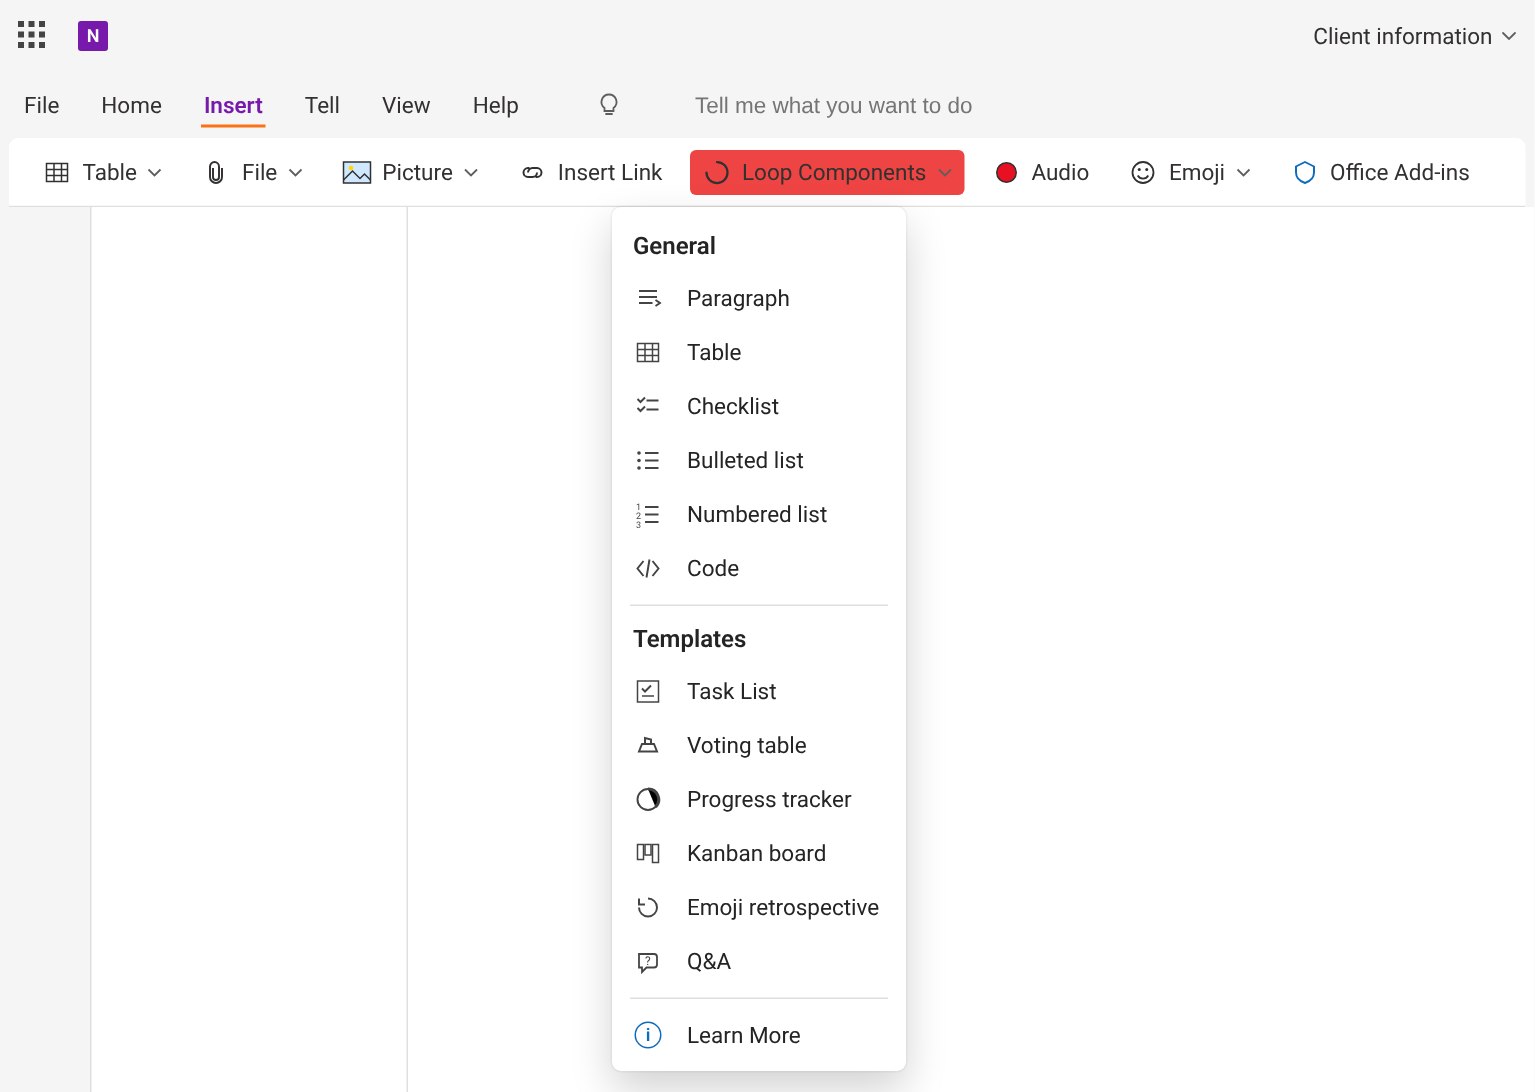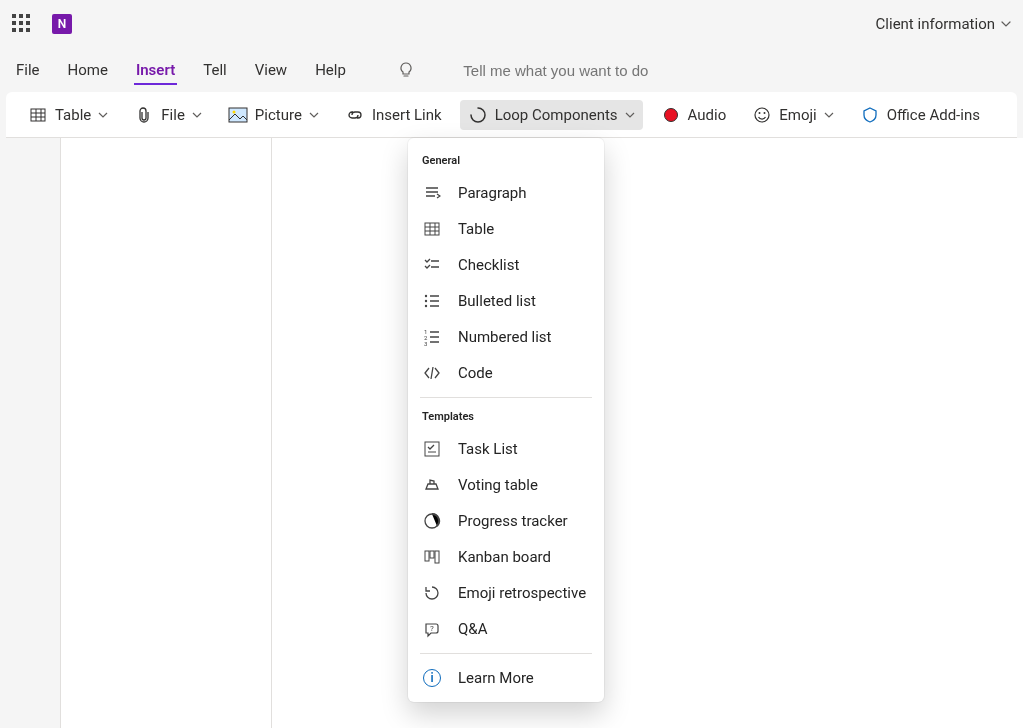--- a/index.html
+++ b/index.html
@@ -60,21 +60,21 @@
   }
   .menu-item {
     font-size: 15px;
     color: #323130;
     padding: 6px 2px;
     cursor: pointer;
   }
   .menu-item.active {
     font-weight: 600;
     color: #7719aa;
-    border-bottom: 2px solid #6d28d9;
+    border-bottom: 2px solid #f97316;
     padding-bottom: 4px;
   }
   .tellme {
     display: flex;
     align-items: center;
     gap: 10px;
     margin-left: 24px;
   }
   .tellme input {
     border: none;
@@ -100,21 +100,21 @@
     display: inline-flex;
     align-items: center;
     gap: 7px;
     padding: 5px 8px;
     border-radius: 4px;
     font-size: 15px;
     color: #323130;
     cursor: pointer;
     white-space: nowrap;
   }
-  .ribbon-btn.active { background: #e5e5e5; }
+  .ribbon-btn.active { background: #ef4444; }
   .chev {
     width: 10px; height: 10px;
     display: inline-block;
   }
   .chev svg { display:block; }
   .ico { width: 20px; height: 20px; display:inline-flex; align-items:center; justify-content:center; }
   .ico svg { display:block; }
   .page-area {
     position: relative;
     background: #f5f5f5;
@@ -138,21 +138,21 @@
     left: 408px;
     top: 138px;
     width: 196px;
     background: #fff;
     border-radius: 6px;
     box-shadow: 0 12px 28px rgba(0,0,0,0.18), 0 0 0 1px rgba(0,0,0,0.04);
     padding: 10px 6px 6px 6px;
   }
   .dd-header {
     font-weight: 600;
-    font-size: 11px;
+    font-size: 16px;
     color: #242424;
     padding: 6px 8px 8px 8px;
   }
   .dd-item {
     display: flex;
     align-items: center;
     gap: 16px;
     padding: 8px 8px;
     font-size: 15px;
     color: #242424;

